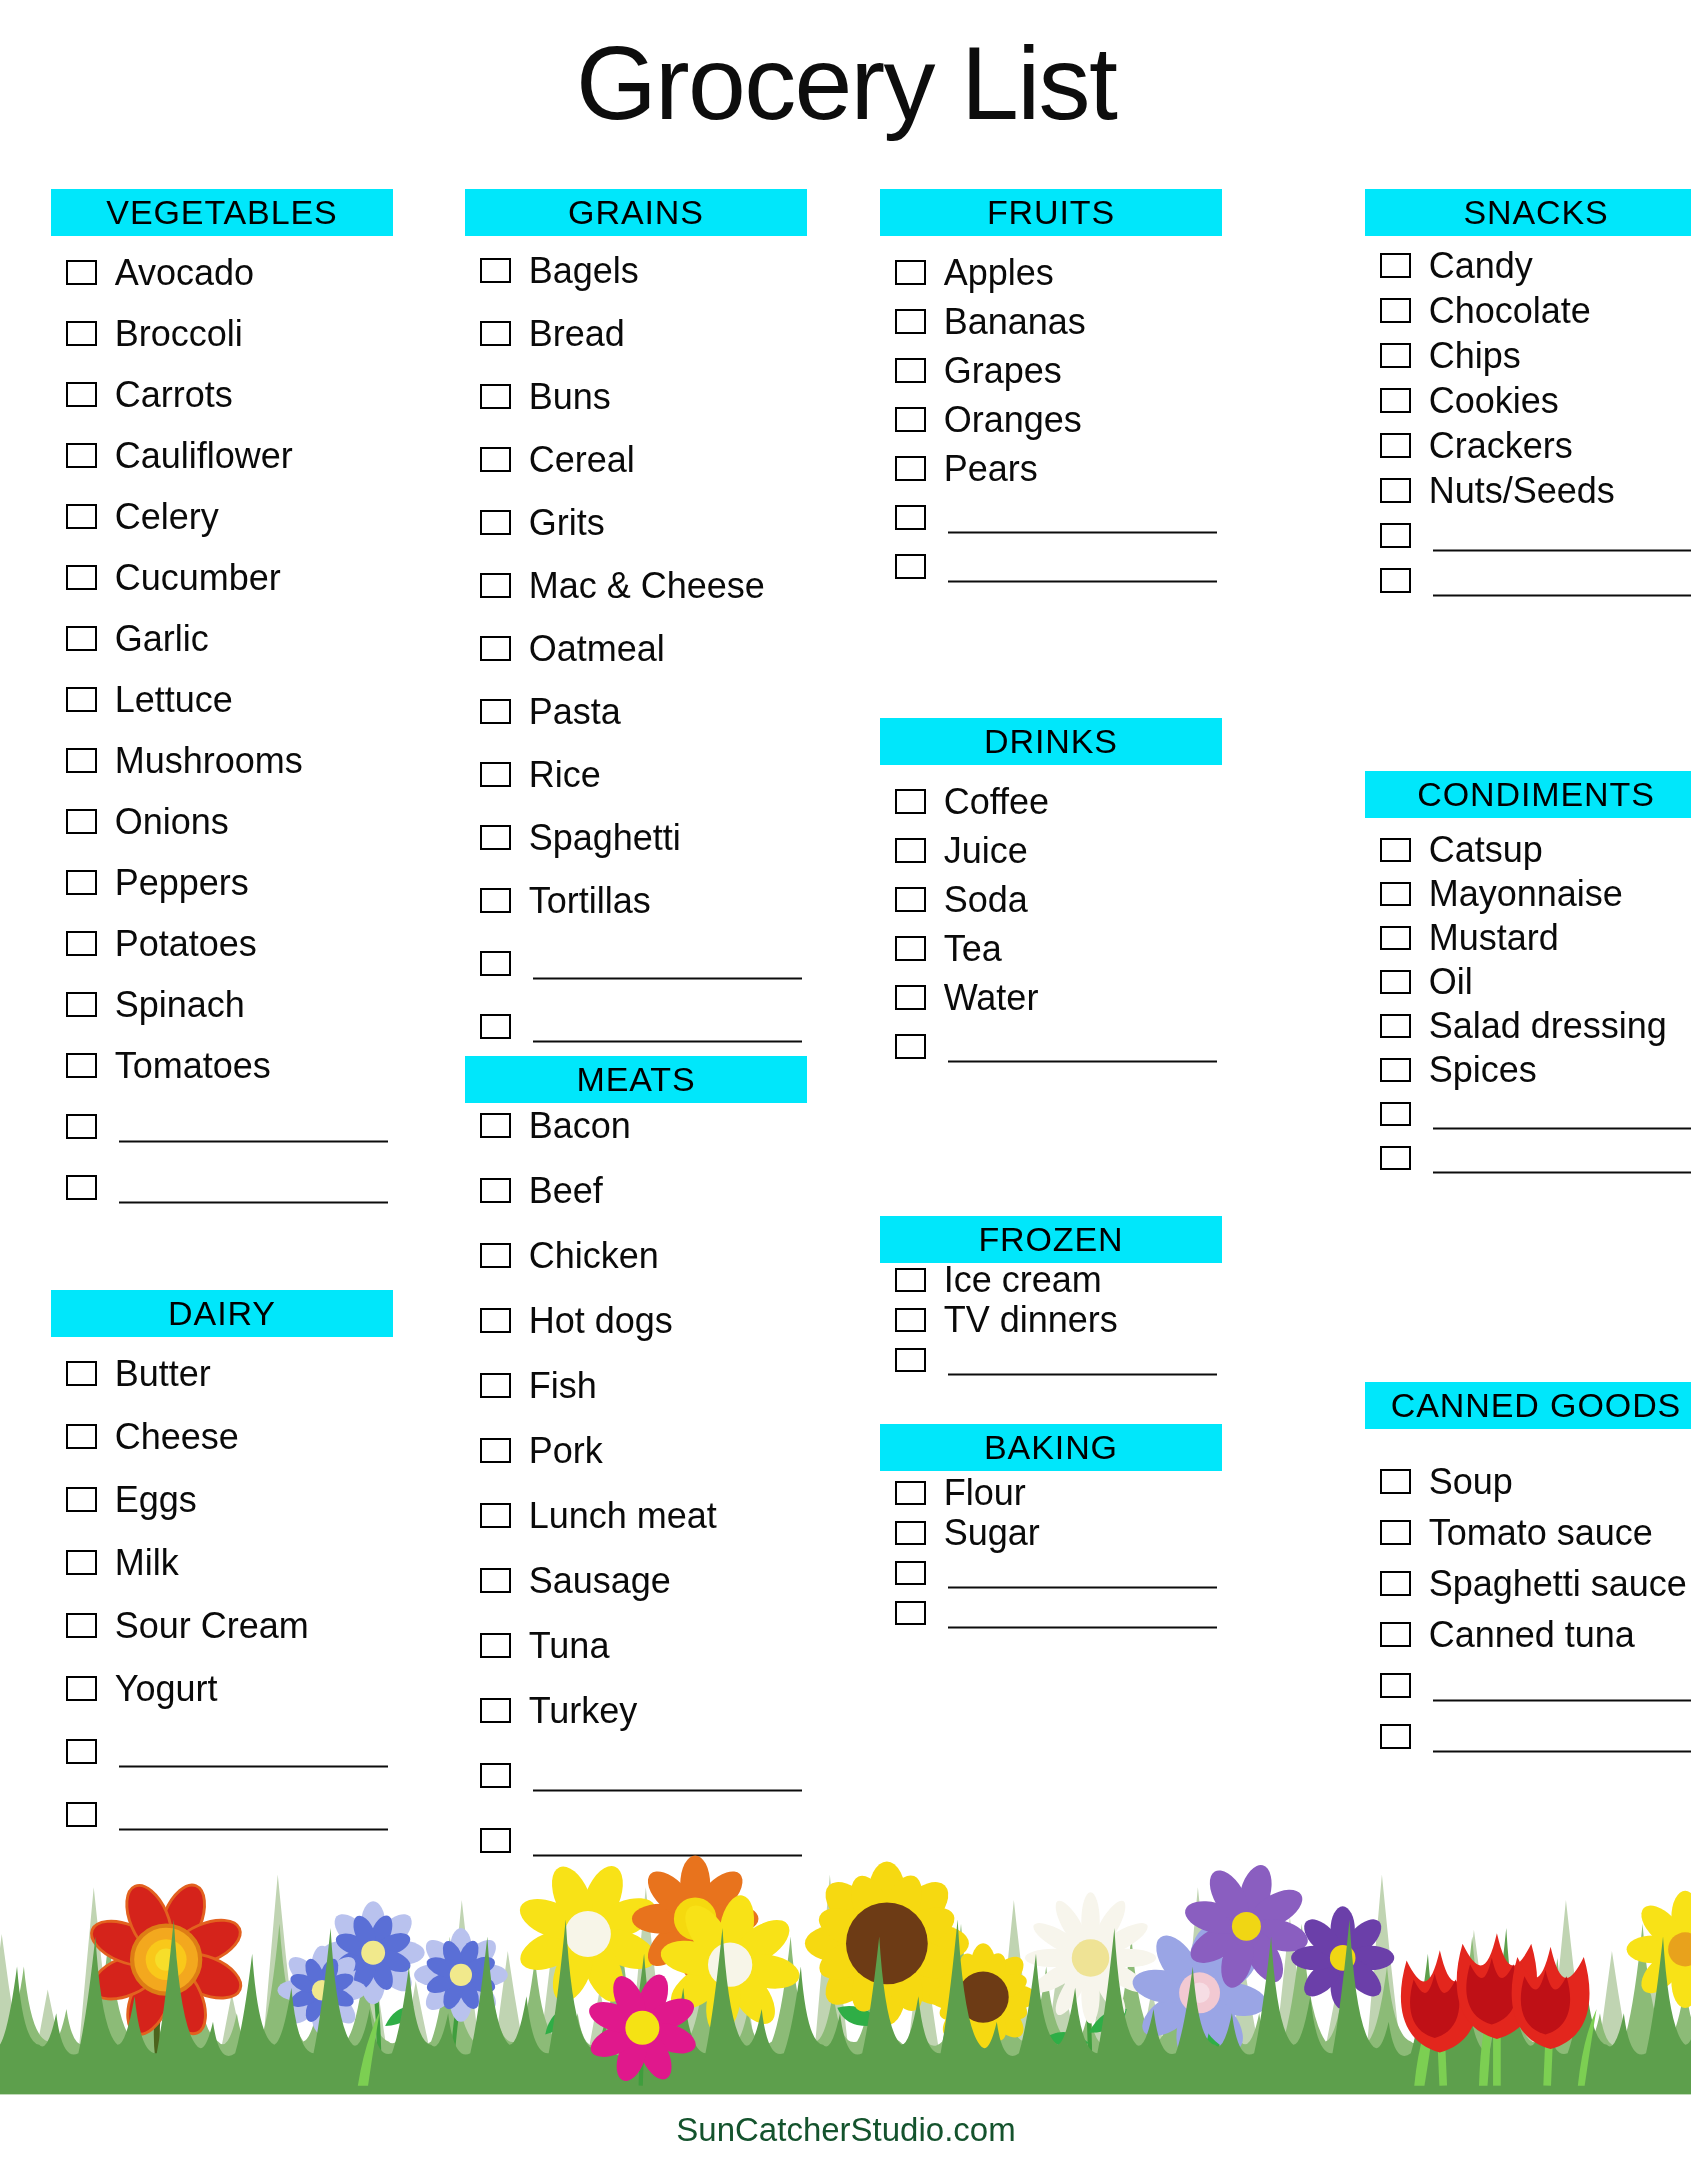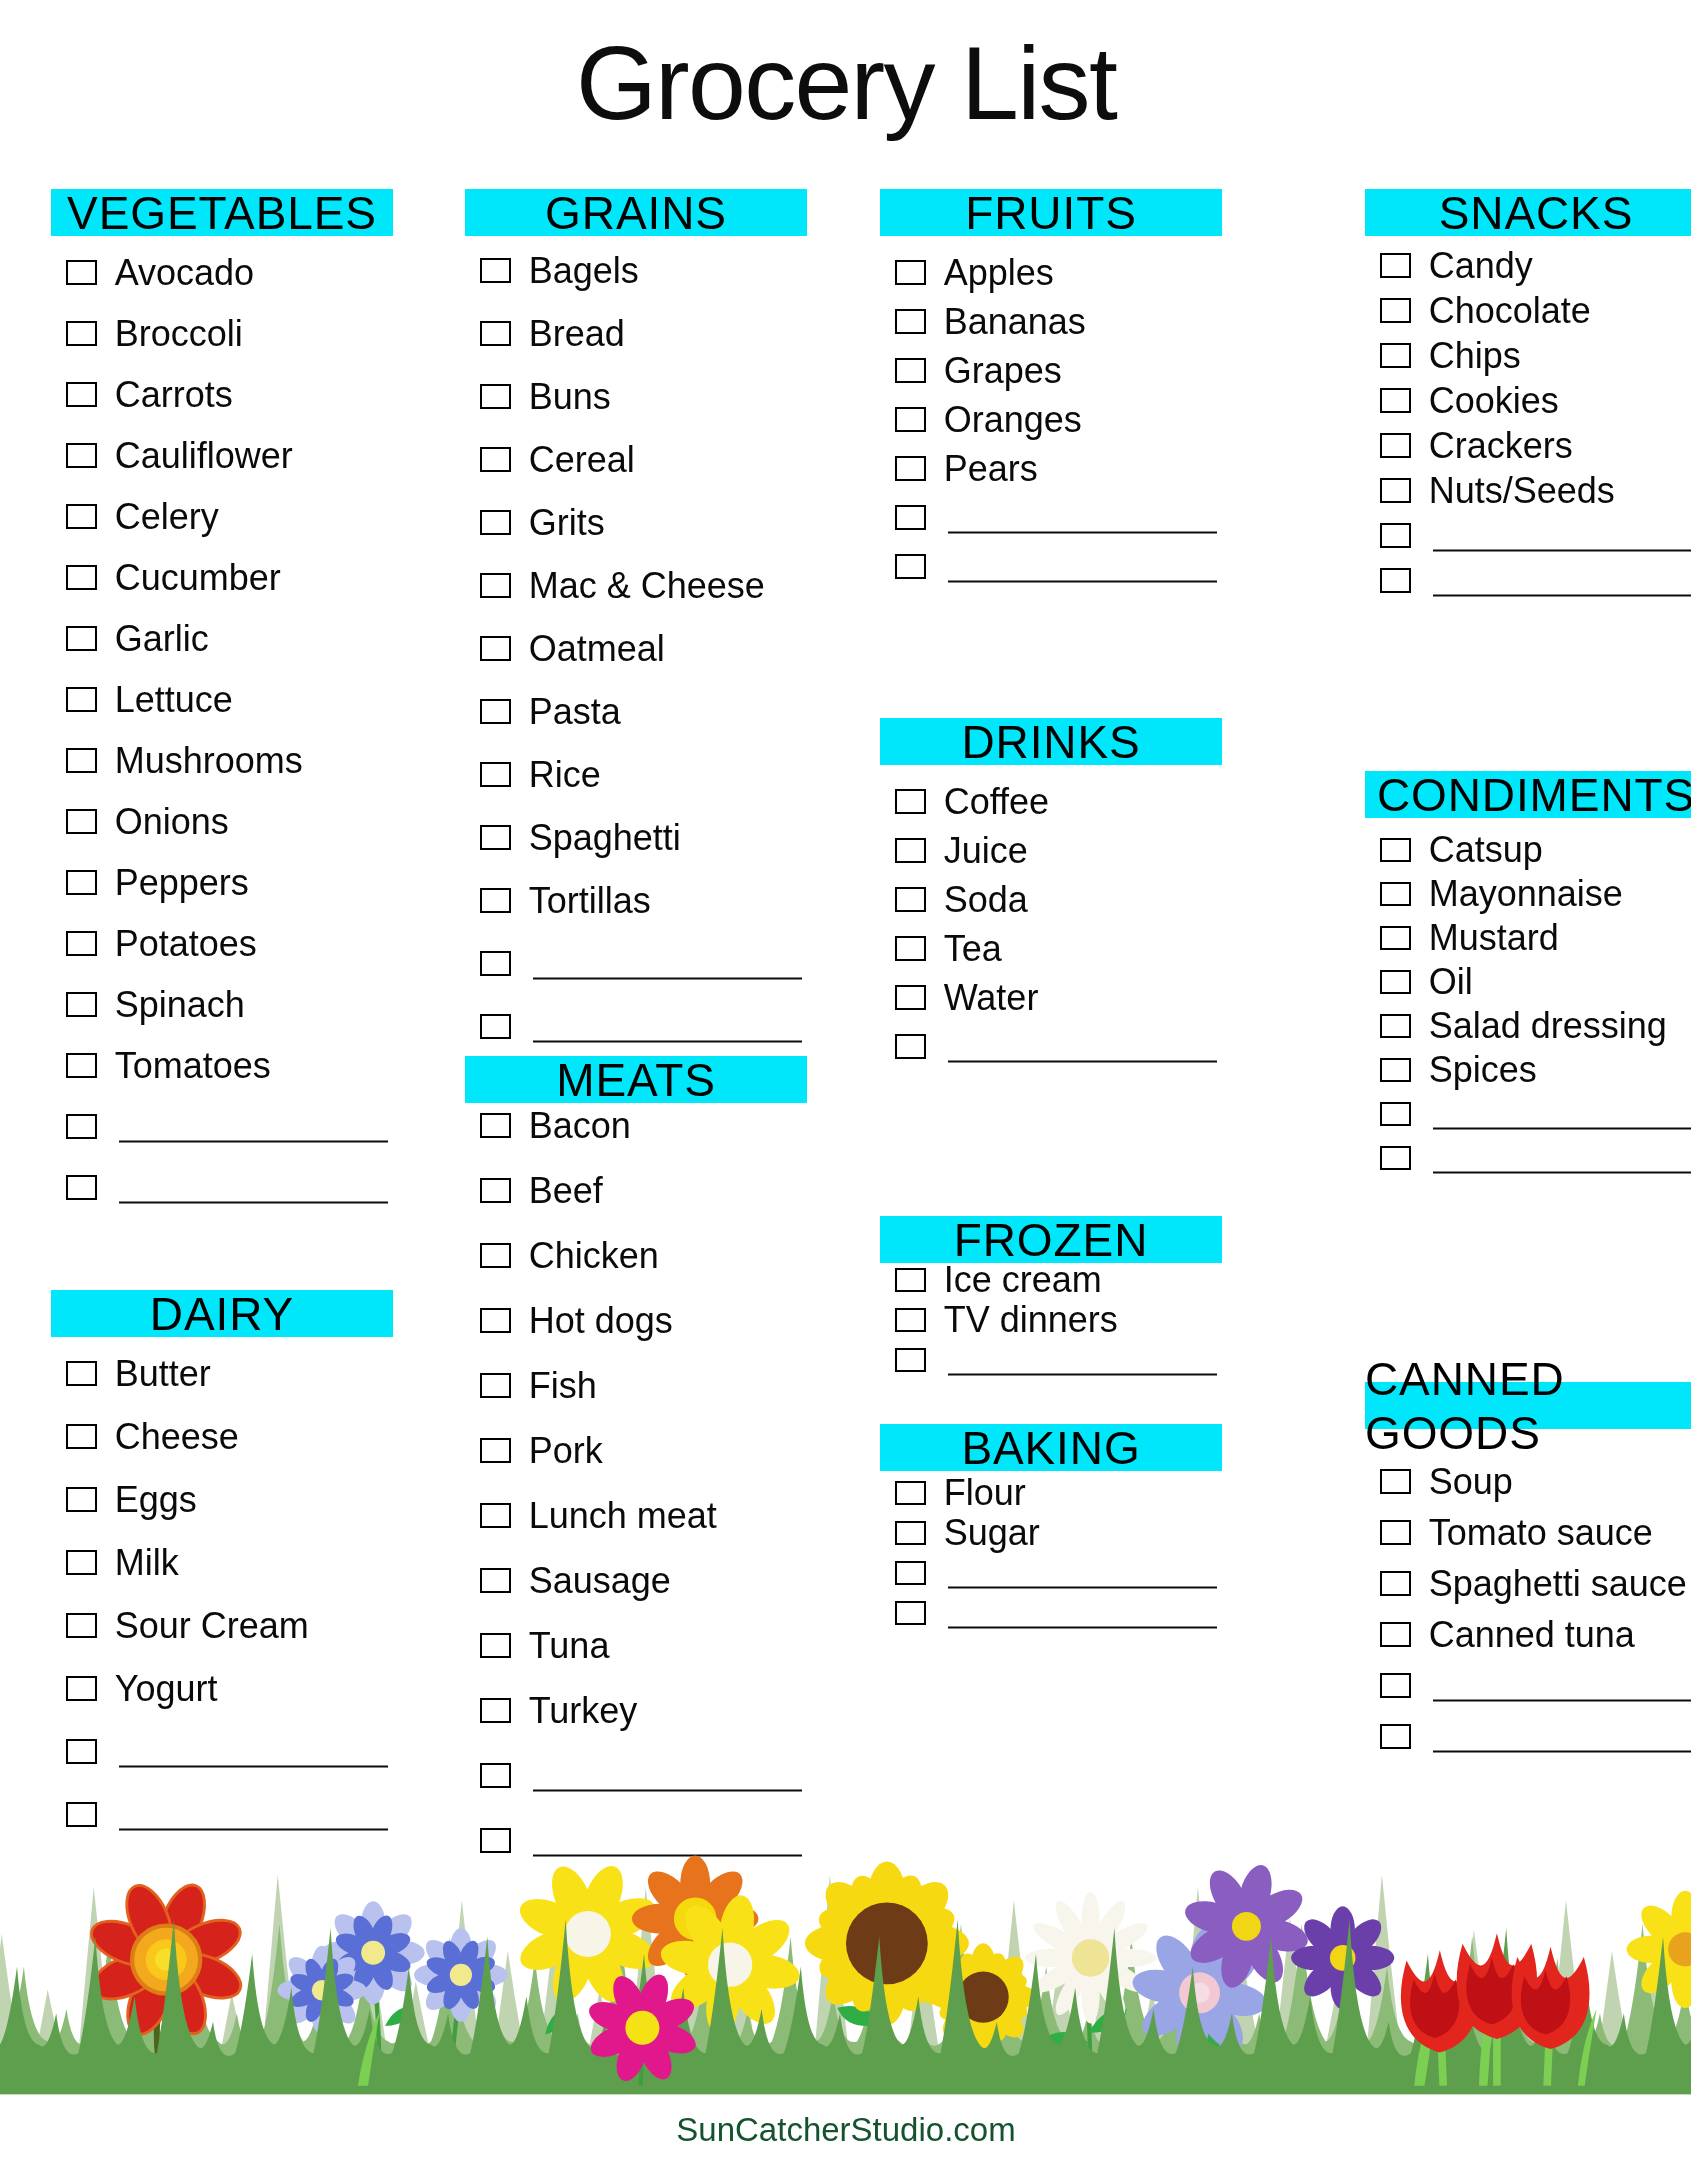--- a/index.html
+++ b/index.html
@@ -9,21 +9,21 @@
 
   .title{position:absolute;top:31px;left:0;width:100%;margin:0;
          text-align:center;font-size:104px;font-weight:400;line-height:1;
          letter-spacing:-1.7px;color:#0d0d0d;}
 
   .col{position:absolute;top:0;width:342px;height:2181px;}
 
   .hd{position:absolute;left:0;width:100%;height:47px;margin:0;
       background:var(--cyan,#00e7fb);
       display:flex;align-items:center;justify-content:center;
-      font-size:46px;font-weight:500;letter-spacing:0.9px;color:#000;}
+      font-size:34px;font-weight:500;letter-spacing:0.9px;color:#000;}
 
   ul.items{position:absolute;left:0;width:100%;margin:0;padding:0;list-style:none;text-align:right;}
   li.row{height:var(--pitch,51px);display:flex;align-items:center;}
   .box{flex:none;width:26.4px;height:20.4px;border:2.6px solid #000;background:#fff;
        margin-left:15.3px;}
   .lbl{font-size:36px;color:#0a0a0a;margin-left:18px;white-space:nowrap;line-height:1;}
   .row .line{display:none;}
   .row.blank .line{display:block;flex:1;height:0;border-bottom:2.6px solid #0c0c0c;
                    margin-left:22px;margin-right:5.1px;transform:translateY(14.5px);}
 

